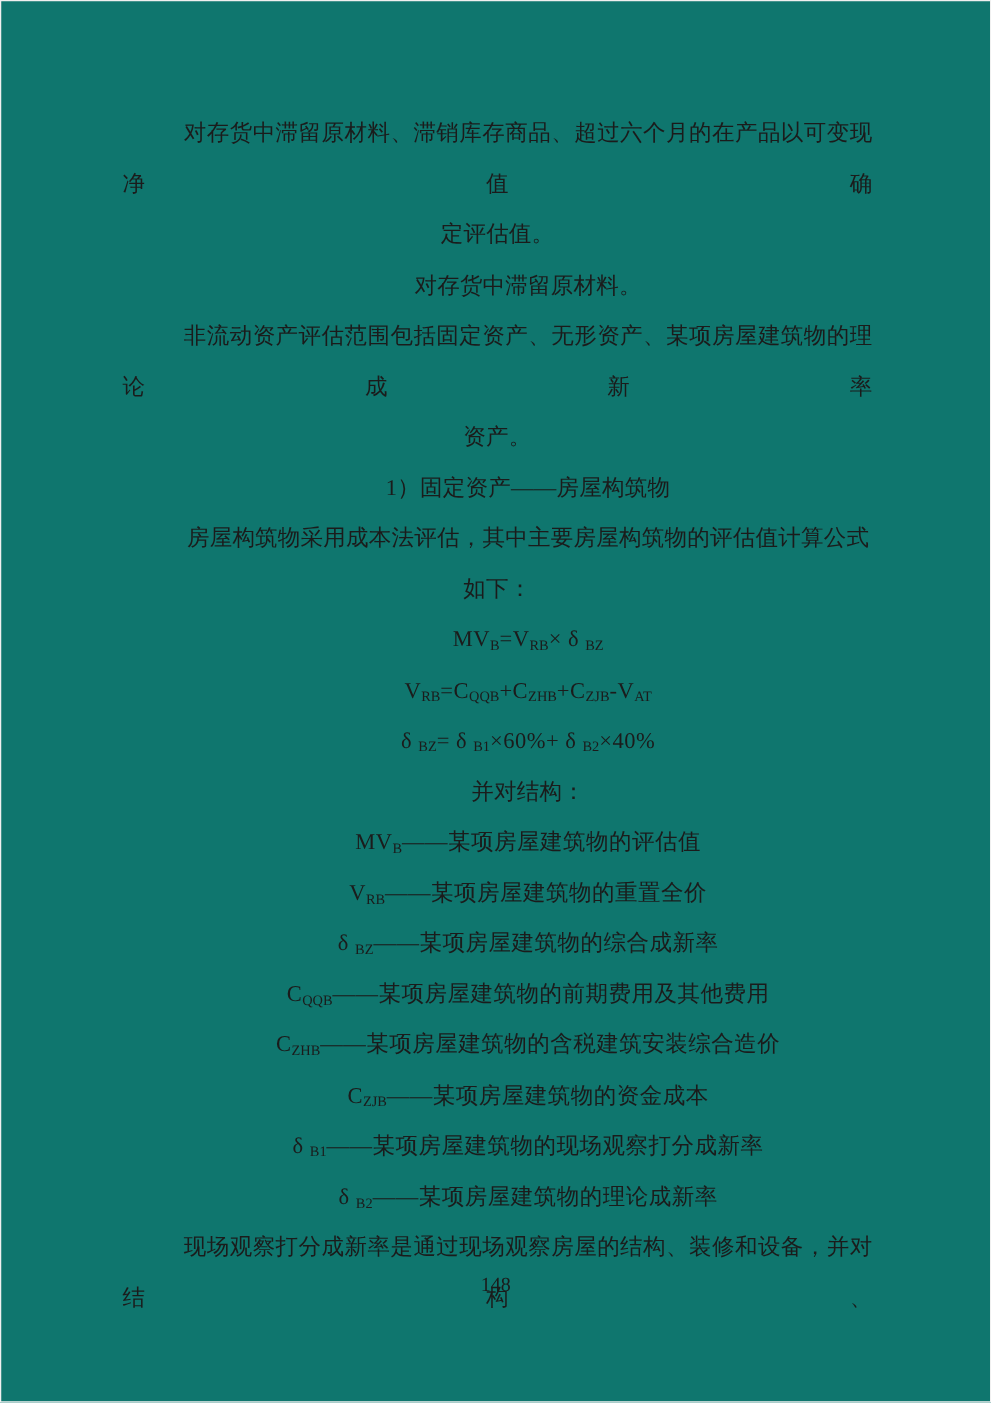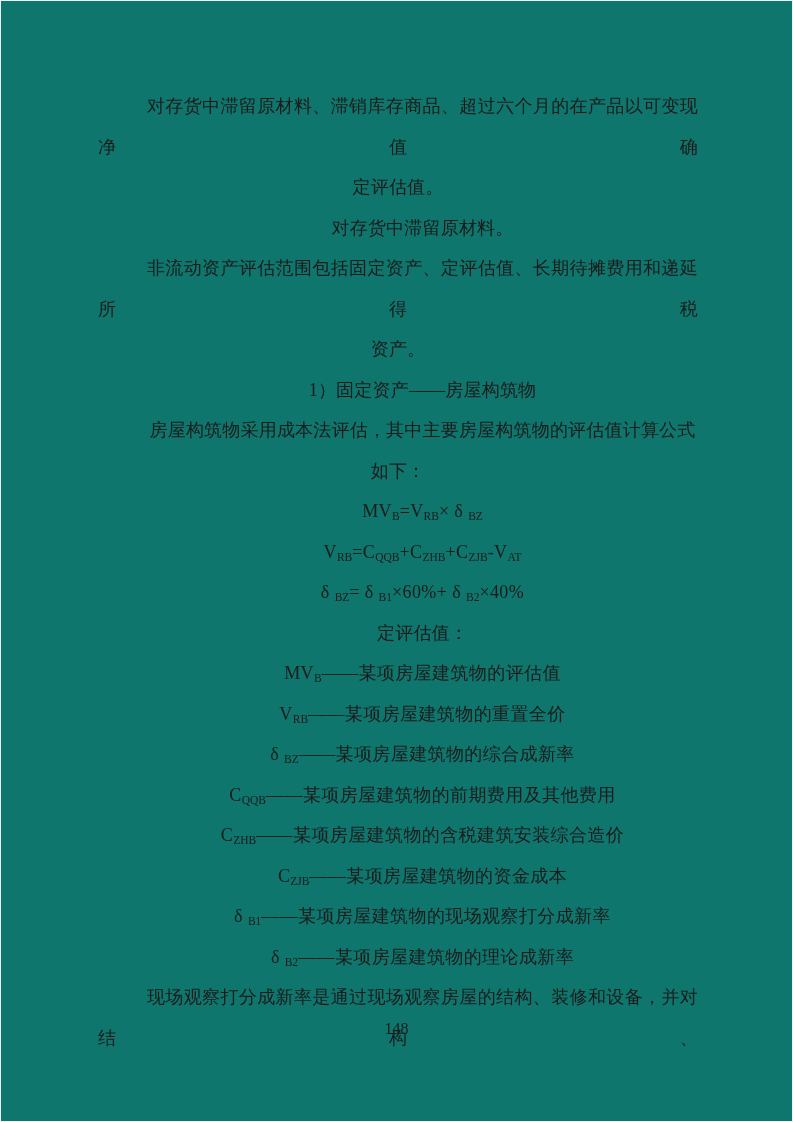--- a/index.html
+++ b/index.html
@@ -60,30 +60,30 @@
 </style>
 </head>
 <body>
 
 <div class="page">
   <div class="content">
 
     <p class="line indent justify">对存货中滞留原材料、滞销库存商品、超过六个月的在产品以可变现净值确</p>
     <p class="line">定评估值。</p>
     <p class="line indent">对存货中滞留原材料。</p>
-    <p class="line indent justify">非流动资产评估范围包括固定资产、定评估值、长期待摊费用和递延所得税</p>
+    <p class="line indent justify">非流动资产评估范围包括固定资产、无形资产、某项房屋建筑物的理论成新率</p>
     <p class="line">资产。</p>
     <p class="line indent">1）固定资产——房屋构筑物</p>
     <p class="line indent">房屋构筑物采用成本法评估，其中主要房屋构筑物的评估值计算公式如下：</p>
 
     <p class="line indent formula">MV<sub>B</sub>=V<sub>RB</sub>× δ <sub>BZ</sub></p>
     <p class="line indent formula">V<sub>RB</sub>=C<sub>QQB</sub>+C<sub>ZHB</sub>+C<sub>ZJB</sub>-V<sub>AT</sub></p>
     <p class="line indent formula">δ <sub>BZ</sub>= δ <sub>B1</sub>×60%+ δ <sub>B2</sub>×40%</p>
 
-    <p class="line indent">定评估值：</p>
+    <p class="line indent">并对结构：</p>
 
     <p class="line indent formula">MV<sub>B</sub>——某项房屋建筑物的评估值</p>
     <p class="line indent formula">V<sub>RB</sub>——某项房屋建筑物的重置全价</p>
     <p class="line indent formula">δ <sub>BZ</sub>——某项房屋建筑物的综合成新率</p>
     <p class="line indent formula">C<sub>QQB</sub>——某项房屋建筑物的前期费用及其他费用</p>
     <p class="line indent formula">C<sub>ZHB</sub>——某项房屋建筑物的含税建筑安装综合造价</p>
     <p class="line indent formula">C<sub>ZJB</sub>——某项房屋建筑物的资金成本</p>
     <p class="line indent formula">δ <sub>B1</sub>——某项房屋建筑物的现场观察打分成新率</p>
     <p class="line indent formula">δ <sub>B2</sub>——某项房屋建筑物的理论成新率</p>
 

